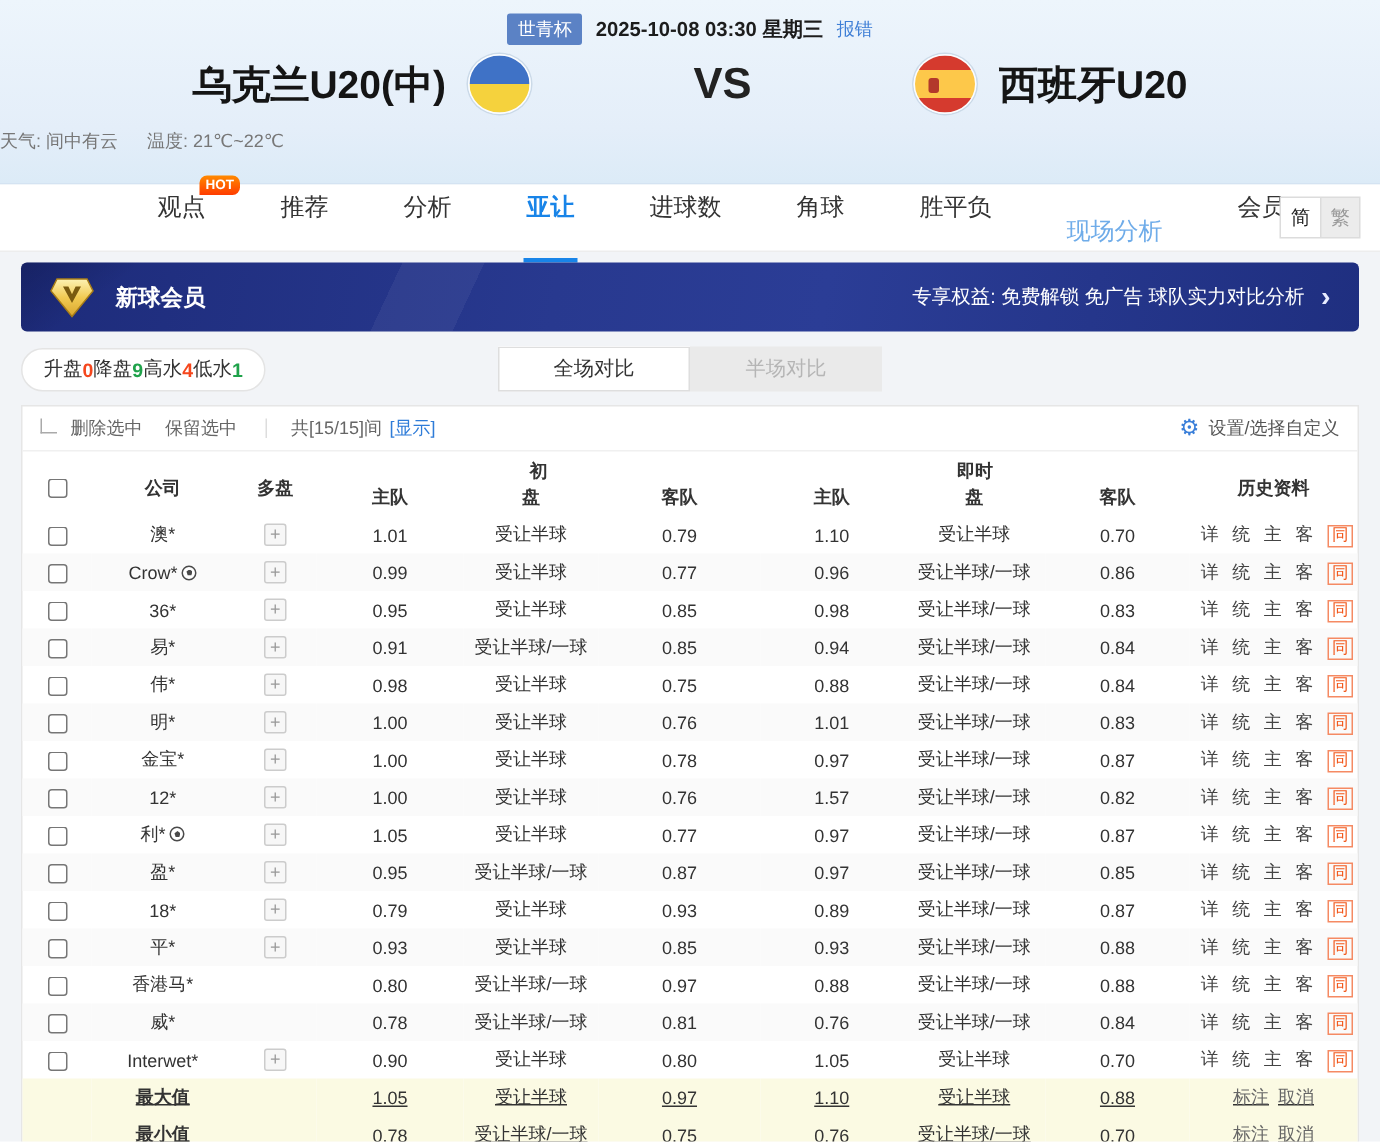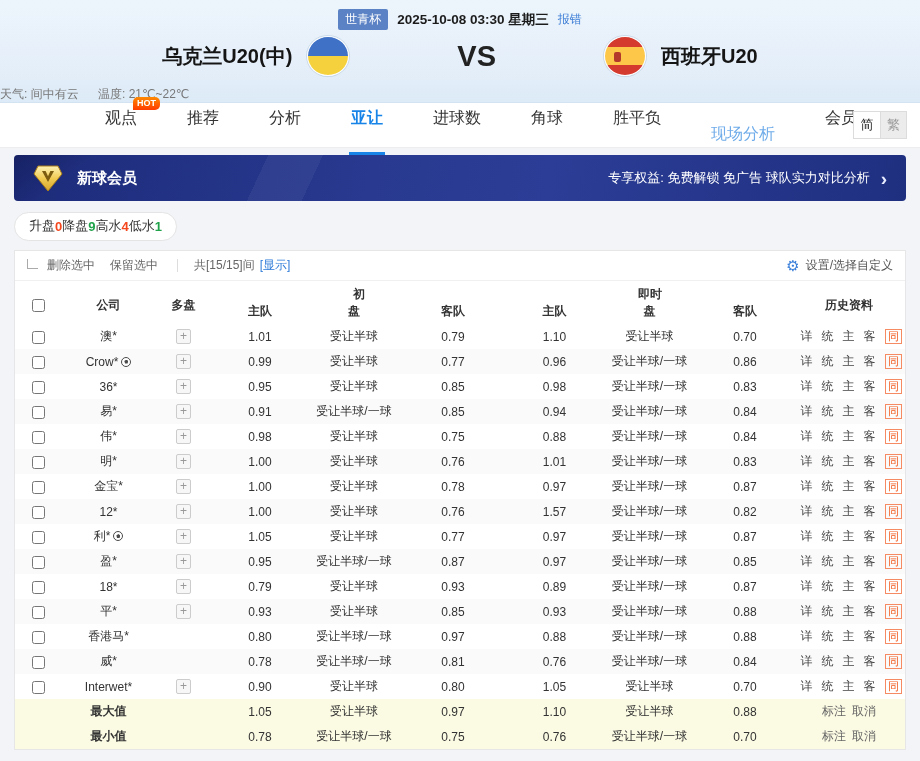--- a/index.html
+++ b/index.html
@@ -1,27 +1,27 @@
 <!DOCTYPE html>
 <html><head>
 <meta charset="utf-8">
 <style>
   * { box-sizing: border-box; margin: 0; padding: 0; }
   html, body { width: 920px; height: 761px; overflow: hidden; }
   body { background: #f2f4f7; font-family: "Liberation Sans", "DejaVu Sans", sans-serif; font-size: 12px; color: #333; }
 
   
-  .match-header { height: 103px; background: linear-gradient(180deg, #edf5fc 0%, #e4eef9 70%, #dcebf7 100%); border-bottom: 1px solid #d4e3f2; padding-top: 9px; }
+  .match-header { height: 123px; background: linear-gradient(180deg, #edf5fc 0%, #e4eef9 70%, #dcebf7 100%); border-bottom: 1px solid #d4e3f2; padding-top: 9px; }
   .meta-row { display: flex; justify-content: center; align-items: center; gap: 9px; }
   .league-badge { background: #5b82c5; color: #fff; font-size: 12px; padding: 2px 7px; border-radius: 2px; }
   .match-time { color: #1c1c1c; font-weight: bold; font-size: 13.5px; }
   .report-link { color: #3f7fd6; font-size: 12px; cursor: pointer; }
   .teams-row { display: flex; align-items: center; justify-content: center; margin-top: 4px; height: 44px; }
   .team { display: flex; align-items: center; gap: 15px; }
-  .team-name { font-size: 20px; font-weight: bold; color: #151515; }
+  .team-name { font-size: 26px; font-weight: bold; color: #151515; }
   .vs-label { font-size: 29px; font-weight: bold; color: #222; margin: 0 108px; }
   .flag { width: 42px; height: 40px; border-radius: 50%; border: 1px solid #fbfdff; box-shadow: 0 0 0 1px rgba(120,150,180,.25); }
   .flag-ukraine { background: linear-gradient(180deg, #3f72c6 0 50%, #f5d23d 50% 100%); }
   .flag-spain { background: linear-gradient(180deg, #d53a2e 0 26%, #fdc84a 26% 74%, #d53a2e 74% 100%); position: relative; }
   .flag-spain::after { content: ""; position: absolute; left: 9px; top: 15px; width: 7px; height: 10px; background: #b3392b; border-radius: 2px; }
   .weather-row { color: #777; font-size: 12px; margin-top: 8px; }
   .weather-row .sep { display: inline-block; width: 16px; }
 
   
   .main-nav { background: #fff; height: 45px; display: flex; align-items: center; position: relative; border-bottom: 1px solid #ededed; }
@@ -67,21 +67,21 @@
   .toolbar-right { margin-left: auto; display: flex; align-items: center; gap: 6px; color: #555; }
   .gear-icon { color: #3a7fd9; font-size: 15px; line-height: 1; cursor: pointer; }
   .settings-link { cursor: pointer; }
 
   table.odds { width: 100%; border-collapse: collapse; table-layout: fixed; font-size: 12px; color: #333; }
   thead th { font-weight: bold; text-align: center; color: #333; }
   thead tr.h1 th { height: 21px; padding-top: 5px; }
   thead tr.h2 th { height: 19px; padding-bottom: 4px; }
   tbody td { height: 25px; text-align: center; }
   tbody tr.alt { background: #fafafa; }
-  tbody tr.summary-row { background: #fbfae3; }
+  tbody tr.summary-row { background: #fbfae3; text-decoration: underline; }
   .summary-label { font-weight: bold; }
   .cell-check input { width: 13px; height: 13px; margin: 0; vertical-align: middle; cursor: pointer; }
   .plus-btn { display: inline-block; width: 15px; height: 15px; line-height: 12px; border: 1px solid #ccc; border-radius: 2px; background: #f7f7f7; color: #999; font-size: 12px; cursor: pointer; }
   .ball-icon { display: inline-block; width: 10px; height: 10px; border: 1px solid #4a4a4a; border-radius: 50%; position: relative; vertical-align: -1px; margin-left: 3px; background: #fff; }
   .ball-icon::after { content: ""; position: absolute; left: 2px; top: 2px; width: 4px; height: 4px; background: #4a4a4a; clip-path: polygon(50% 0, 100% 38%, 81% 100%, 19% 100%, 0 38%); }
   .hist-link { color: #444; margin: 0 4.5px; cursor: pointer; }
   .same-box { color: #f25a1e; border: 1px solid #f58a63; padding: 0 2px; margin-left: 5px; font-size: 11px; line-height: 1.2; display: inline-block; cursor: pointer; }
   .summary-link { color: #666; margin: 0 3px; cursor: pointer; }
 </style>
 </head>
@@ -153,20 +153,24 @@
 <div class="filter-row">
   <div class="trend-pill">
     <span class="trend-label">升盘</span>
     <span class="trend-val red">0</span>
     <span class="trend-label">降盘</span>
     <span class="trend-val green">9</span>
     <span class="trend-label">高水</span>
     <span class="trend-val red">4</span>
     <span class="trend-label">低水</span>
     <span class="trend-val green">1</span>
+  </div>
+  <div class="compare-tabs">
+    <div class="ctab active">全场对比</div>
+    <div class="ctab inactive">半场对比</div>
   </div>
 </div>
 
 <div class="content-box">
   <div class="table-toolbar">
     <span class="corner-icon"></span>
     <span class="toolbar-link">删除选中</span>
     <span class="toolbar-link">保留选中</span>
     <span class="toolbar-sep"></span>
     <span class="count-text">共[15/15]间</span>

